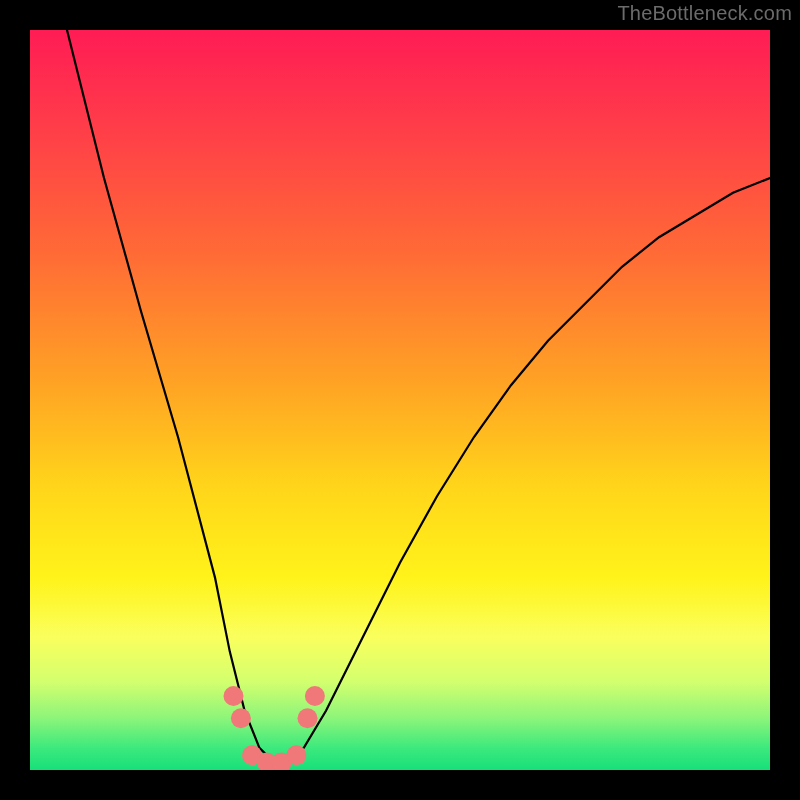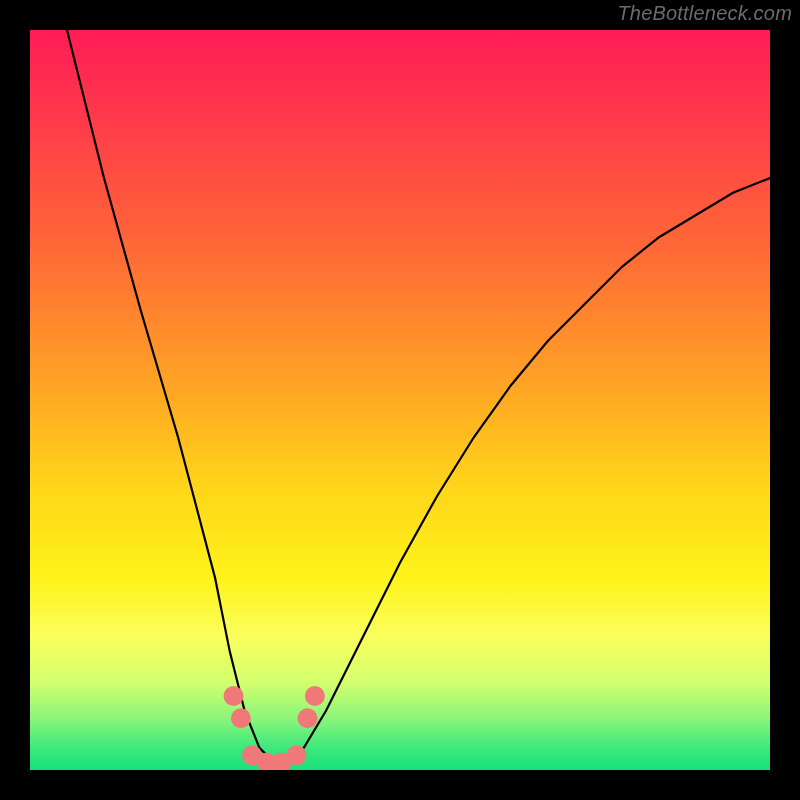--- a/index.html
+++ b/index.html
@@ -10,21 +10,20 @@
     background: #000;
     overflow: hidden;
     font-family: Arial, Helvetica, sans-serif;
   }
   .frame {
     position: absolute;
     left: 0; top: 0;
     width: 800px;
     height: 800px;
     background: #000;
-    font-style: italic;
   }
   .plot {
     position: absolute;
     left: 30px;
     top: 30px;
     width: 740px;
     height: 740px;
     overflow: hidden;
   }
   .gradient {

